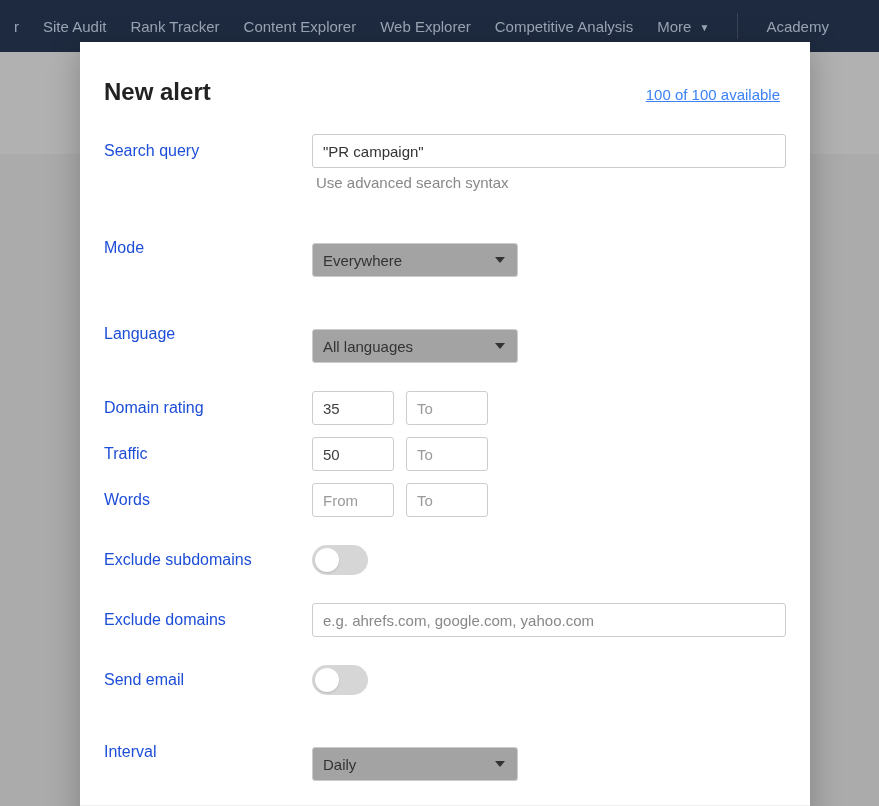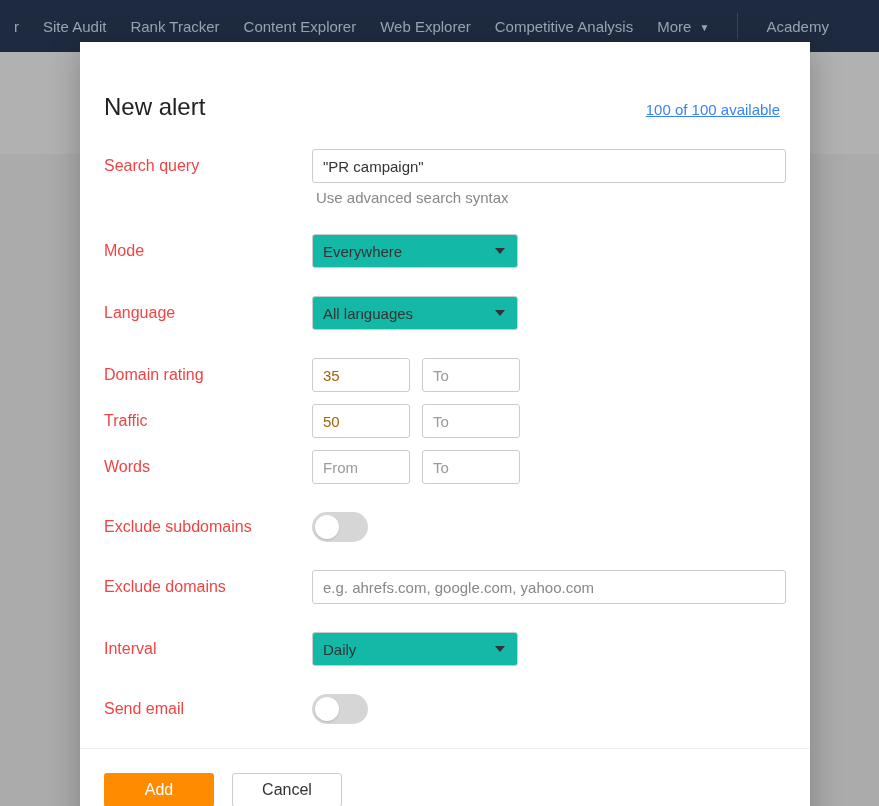--- a/index.html
+++ b/index.html
@@ -57,43 +57,42 @@
       flex-direction: column;
     }
     .modal-header {
       display: flex;
       justify-content: space-between;
       align-items: baseline;
       padding: 36px 30px 18px 24px;
     }
     .modal-title {
       font-size: 24px;
-      font-weight: 400;
+      font-weight: 700;
       color: #222;
-      margin-top: 15px;
     }
     .modal-avail {
       font-size: 15px;
       color: #3b82f6;
       text-decoration: underline;
     }
     .form {
       padding: 0 24px 24px 24px;
     }
     .row {
       display: flex;
       align-items: center;
       margin-top: 28px;
     }
     .row.first { margin-top: 10px; }
     .row.tight { margin-top: 12px; }
     .label {
       width: 208px;
       font-size: 16px;
-      color: #ef4444;
+      color: #1d4ed8;
     }
     .controls {
       flex: 1;
       display: flex;
       gap: 12px;
       align-items: center;
     }
     input[type="text"].wide {
       flex: 1;
       height: 34px;
@@ -114,46 +113,47 @@
       text-decoration: none;
       cursor: pointer;
       text-align: right;
     }
     .select {
       position: relative;
       width: 206px;
       height: 34px;
       border: 1px solid #ccc;
       border-radius: 3px;
-      background: #14b8a6;
+      background: #a3a3a3;
       display: flex;
       align-items: center;
       padding: 0 10px;
       font-size: 15px;
       color: #333;
       cursor: pointer;
+      margin-top: 24px;
     }
     .select .caret {
       position: absolute;
       right: 12px;
       top: 50%;
       transform: translateY(-50%);
       width: 0; height: 0;
       border-left: 5px solid transparent;
       border-right: 5px solid transparent;
       border-top: 6px solid #333;
     }
     .range-input {
-      width: 98px;
+      width: 82px;
       height: 34px;
       border: 1px solid #ccc;
       border-radius: 3px;
       padding: 0 10px;
       font-size: 15px;
-      color: #a16207;
+      color: #404040;
     }
     .range-input::placeholder { color: #9a9a9a; }
     .toggle {
       width: 56px;
       height: 30px;
       background: #d6d6d6;
       border-radius: 15px;
       position: relative;
       cursor: pointer;
     }
@@ -296,34 +296,34 @@
     </div>
 
     <div class="row">
       <div class="label">Exclude domains</div>
       <div class="controls">
         <input type="text" class="wide" placeholder="e.g. ahrefs.com, google.com, yahoo.com" style="">
       </div>
     </div>
 
     <div class="row">
+      <div class="label">Send email</div>
+      <div class="controls">
+        <div class="toggle">
+          <div class="toggle-knob"></div>
+        </div>
+      </div>
+    </div>
+
+    <div class="row">
       <div class="label">Interval</div>
       <div class="controls">
         <div class="select">
           <span>Daily</span>
           <span class="caret"></span>
-        </div>
-      </div>
-    </div>
-
-    <div class="row">
-      <div class="label">Send email</div>
-      <div class="controls">
-        <div class="toggle">
-          <div class="toggle-knob"></div>
         </div>
       </div>
     </div>
 
   </div>
 
   <div class="footer">
     <button class="btn btn-primary">Add</button>
     <button class="btn btn-secondary">Cancel</button>
   </div>

